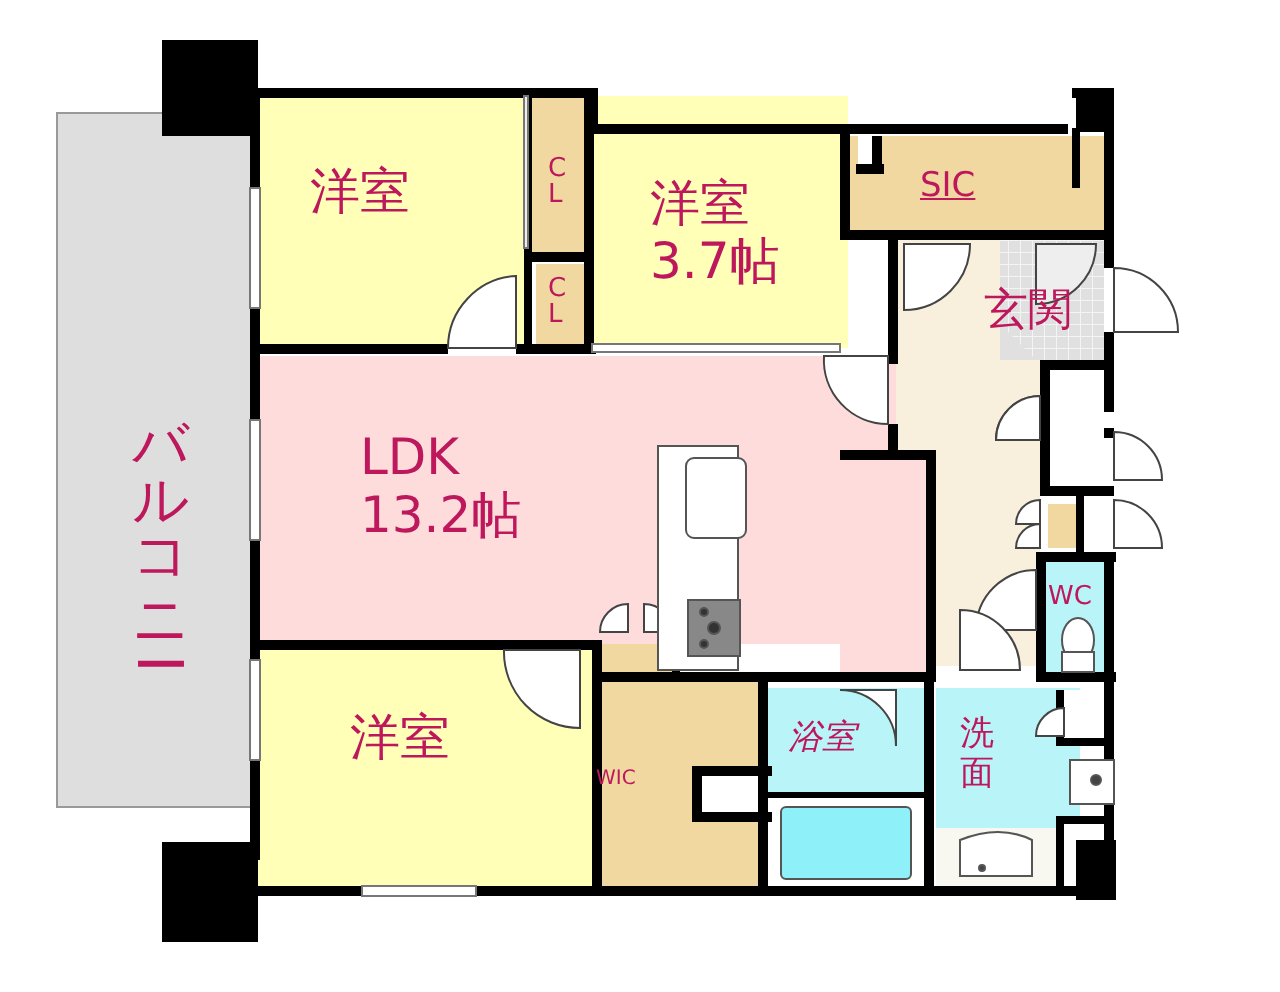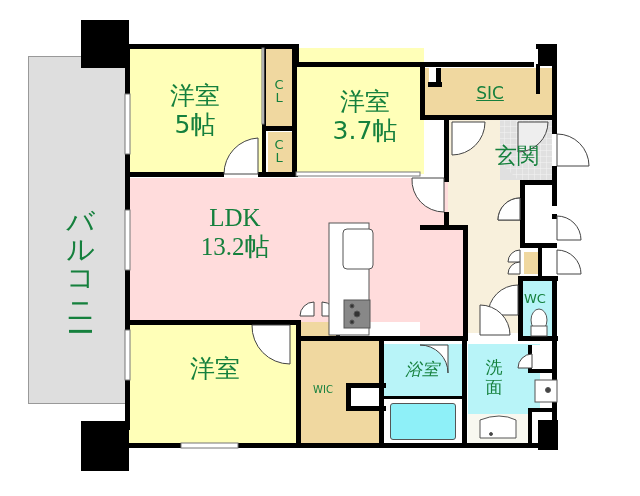--- a/index.html
+++ b/index.html
@@ -1,19 +1,19 @@
 <!DOCTYPE html>
 <html><head>
 <meta charset="utf-8">
 <style>
   html, body { margin: 0; padding: 0; background: #ffffff; }
   body { width: 640px; height: 496px; position: relative; overflow: hidden;
          font-family: "DejaVu Sans", "Liberation Sans", sans-serif; }
   .abs { position: absolute; box-sizing: border-box; }
-  .room-label { position: absolute; text-align: center; color: #15803d;
+  .room-label { position: absolute; text-align: left; color: #be185d;
                 line-height: 1.15; white-space: nowrap; }
   .lbl-big { font-size: 25px; }
   .lbl-sm { font-size: 17px; }
   .lbl-xs { font-size: 13px; }
   svg { position: absolute; left: 0; top: 0; }
 </style>
 </head>
 <body>
 
 <div class="abs" style="left:28px;top:56px;width:100px;height:146px;border:1px solid #999;background:#dedede;height:348px;"></div>
@@ -180,36 +180,35 @@
   </g>
 
   <g stroke="#555" stroke-width="1" fill="#fff">
     <path d="M480 420 Q500 412 516 420 L516 438 L480 438 Z"></path>
     <circle cx="491" cy="434" r="1.5" fill="#444"></circle>
   </g>
 </svg>
 
 <div class="room-label lbl-big" style="left:155px;top:82px;width:80px;">
   <div>洋室</div>
-  <div>5帖</div>
 </div>
 
 <div class="room-label lbl-xs" style="left:268px;top:78px;width:22px;line-height:1.0;">
   <div style="width:10px;margin:0 auto;word-break:break-all;white-space:normal;">CL</div>
 </div>
 <div class="room-label lbl-xs" style="left:268px;top:138px;width:22px;line-height:1.0;">
   <div style="width:10px;margin:0 auto;word-break:break-all;white-space:normal;">CL</div>
 </div>
 
 <div class="room-label lbl-big" style="left:325px;top:88px;width:80px;">
   <div>洋室</div>
   <div>3.7帖</div>
 </div>
 
-<div class="room-label lbl-big" style="left:180px;top:204px;width:110px;font-family:Liberation Serif, serif;">
+<div class="room-label lbl-big" style="left:180px;top:215px;width:110px;">
   <div>LDK</div>
   <div>13.2帖</div>
 </div>
 
 <div class="room-label lbl-big" style="left:175px;top:355px;width:80px;">
   <div>洋室</div>
 </div>
 
 <div class="room-label lbl-sm" style="left:298px;top:384px;width:50px;font-size:10px;">
   <div>WIC</div>

